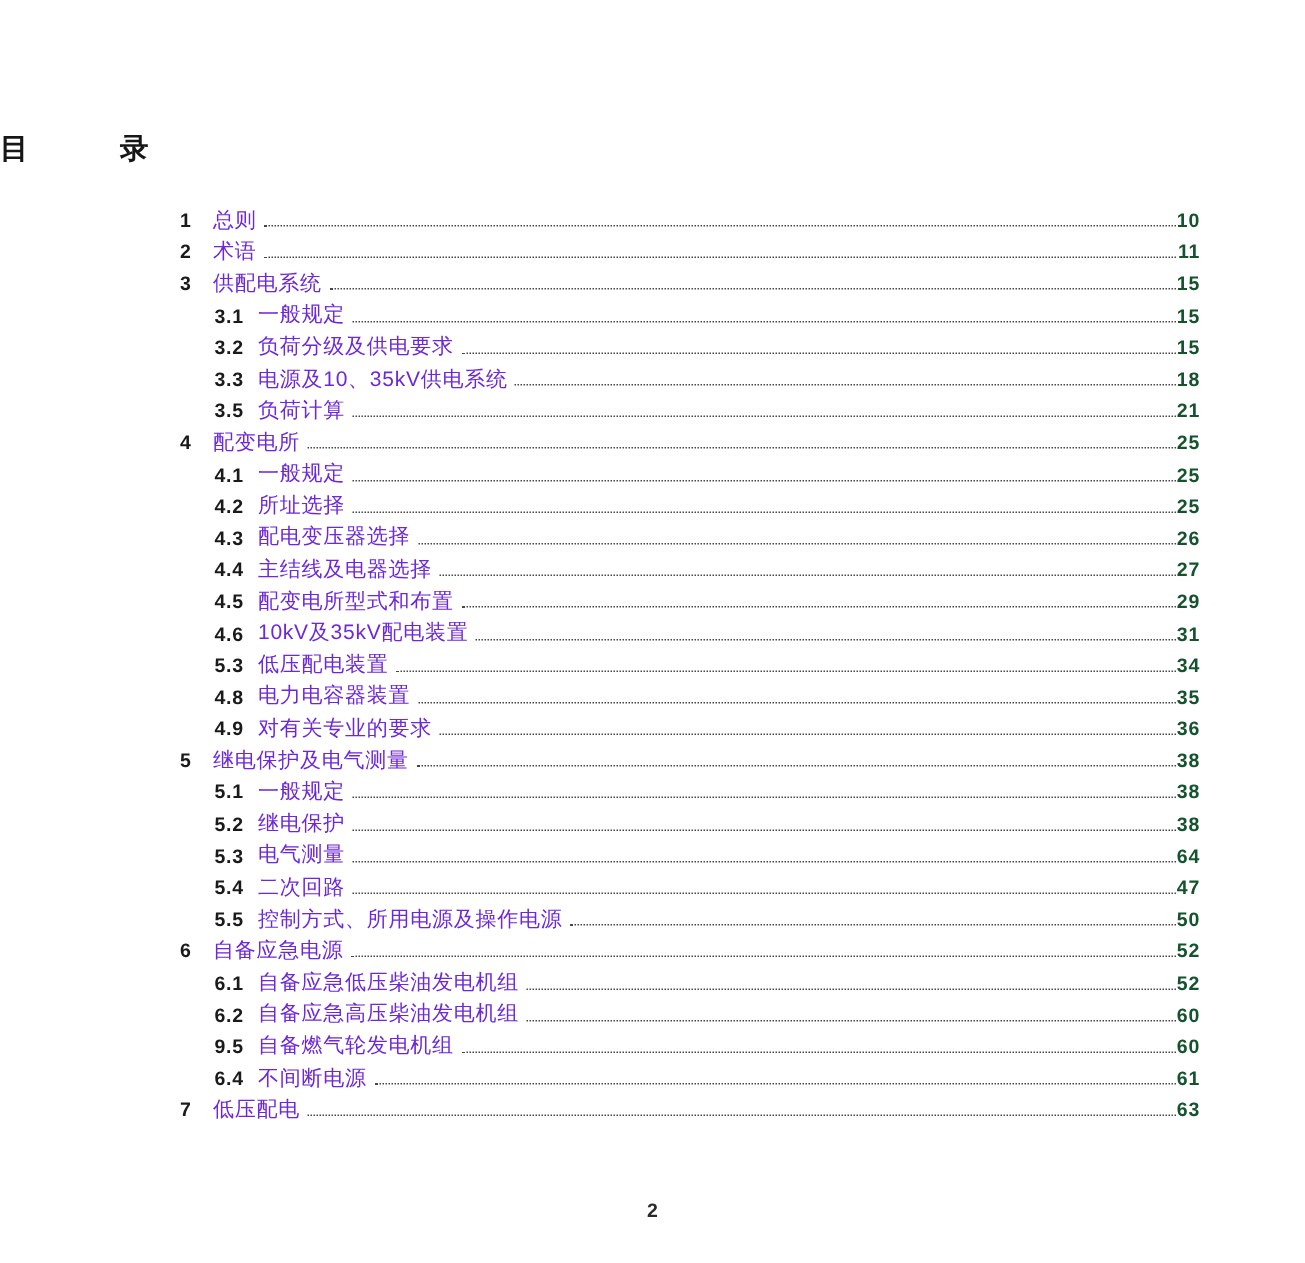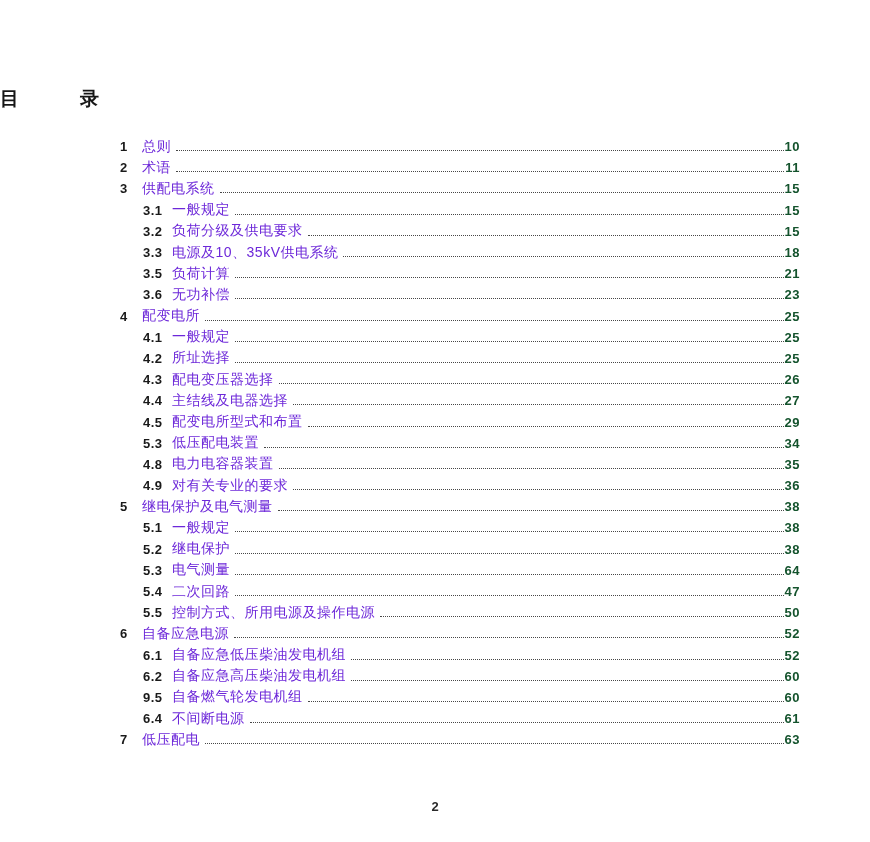--- a/index.html
+++ b/index.html
@@ -134,26 +134,20 @@
   </div>
 
 
   <div class="row level-2">
     <span class="num">3.5</span>
     <span class="label">负荷计算</span>
     <span class="leader"></span>
     <span class="pg">21</span>
   </div>
 
-  <div class="row level-2">
-    <span class="num">3.6</span>
-    <span class="label">无功补偿</span>
-    <span class="leader"></span>
-    <span class="pg">23</span>
-  </div>
 
   <div class="row level-1">
     <span class="num">4</span>
     <span class="label">配变电所</span>
     <span class="leader"></span>
     <span class="pg">25</span>
   </div>
 
   <div class="row level-2">
     <span class="num">4.1</span>
@@ -183,20 +177,26 @@
     <span class="pg">27</span>
   </div>
 
   <div class="row level-2">
     <span class="num">4.5</span>
     <span class="label">配变电所型式和布置</span>
     <span class="leader"></span>
     <span class="pg">29</span>
   </div>
 
+  <div class="row level-2">
+    <span class="num">4.6</span>
+    <span class="label">10kV及35kV配电装置</span>
+    <span class="leader"></span>
+    <span class="pg">31</span>
+  </div>
 
   <div class="row level-2">
     <span class="num">5.3</span>
     <span class="label">低压配电装置</span>
     <span class="leader"></span>
     <span class="pg">34</span>
   </div>
 
   <div class="row level-2">
     <span class="num">4.8</span>

